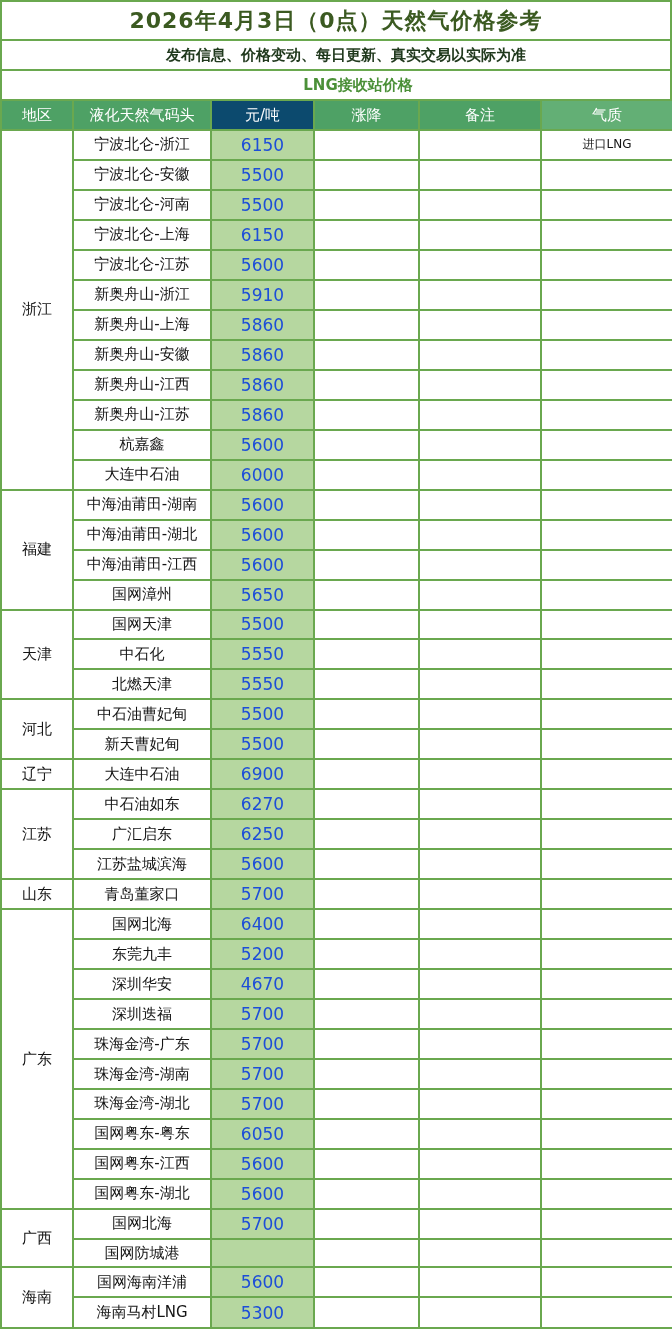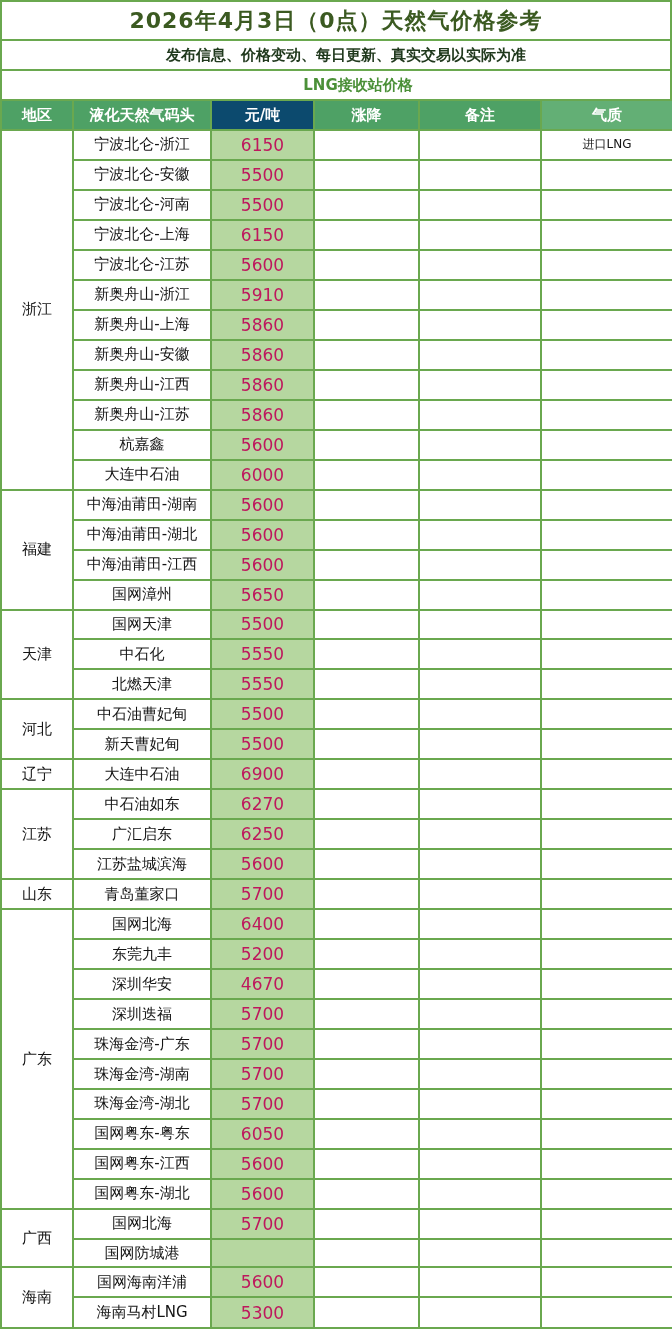--- a/index.html
+++ b/index.html
@@ -7,26 +7,26 @@
   .sheet{width:672px;height:1329px;box-sizing:border-box;display:flex;flex-direction:column;background:#fff;}
   .top-block{box-sizing:border-box;border:2px solid #6aa84f;border-bottom:0;}
   .title-row{height:37px;display:flex;align-items:center;justify-content:center;
     border-bottom:2px solid #6aa84f;font-weight:bold;font-size:22px;color:#3b5a21;letter-spacing:1px;}
   .subtitle-row{height:28px;display:flex;align-items:center;justify-content:center;
     border-bottom:2px solid #6aa84f;font-weight:bold;font-size:15px;color:#20391d;padding-left:20px;}
   .lng-row{height:28px;display:flex;align-items:center;justify-content:center;
     font-weight:bold;font-size:15px;color:#4b9038;padding-left:44px;}
   table{border-collapse:collapse;table-layout:fixed;width:672px;flex:1;}
   th,td{border:2px solid #6aa84f;padding:0;text-align:center;overflow:hidden;box-sizing:border-box;}
-  thead th{color:#ffffff;font-weight:bold;font-size:15px;height:30px;}
+  thead th{color:#ffffff;font-weight:normal;font-size:15px;height:30px;}
   th.h-region,th.h-terminal,th.h-change,th.h-note{background:#4ea165;}
   th.h-price{background:#0c4a6e;}
   th.h-quality{background:#63af75;}
   td{background:#ffffff;color:#141414;font-size:15px;}
-  td.price-cell{background:#b6d7a0;font-size:17px;color:#be185d;}
+  td.price-cell{background:#b6d7a0;font-size:17px;color:#1d4ed8;}
   td.region-cell{font-size:15px;}
   td.quality-cell{font-size:12px;}
   col.c1{width:72px;}col.c2{width:138px;}col.c3{width:103px;}
   col.c4{width:105px;}col.c5{width:122px;}col.c6{width:132px;}
 </style>
 </head>
 <body>
 
 <div class="sheet">
   <div class="top-block">

